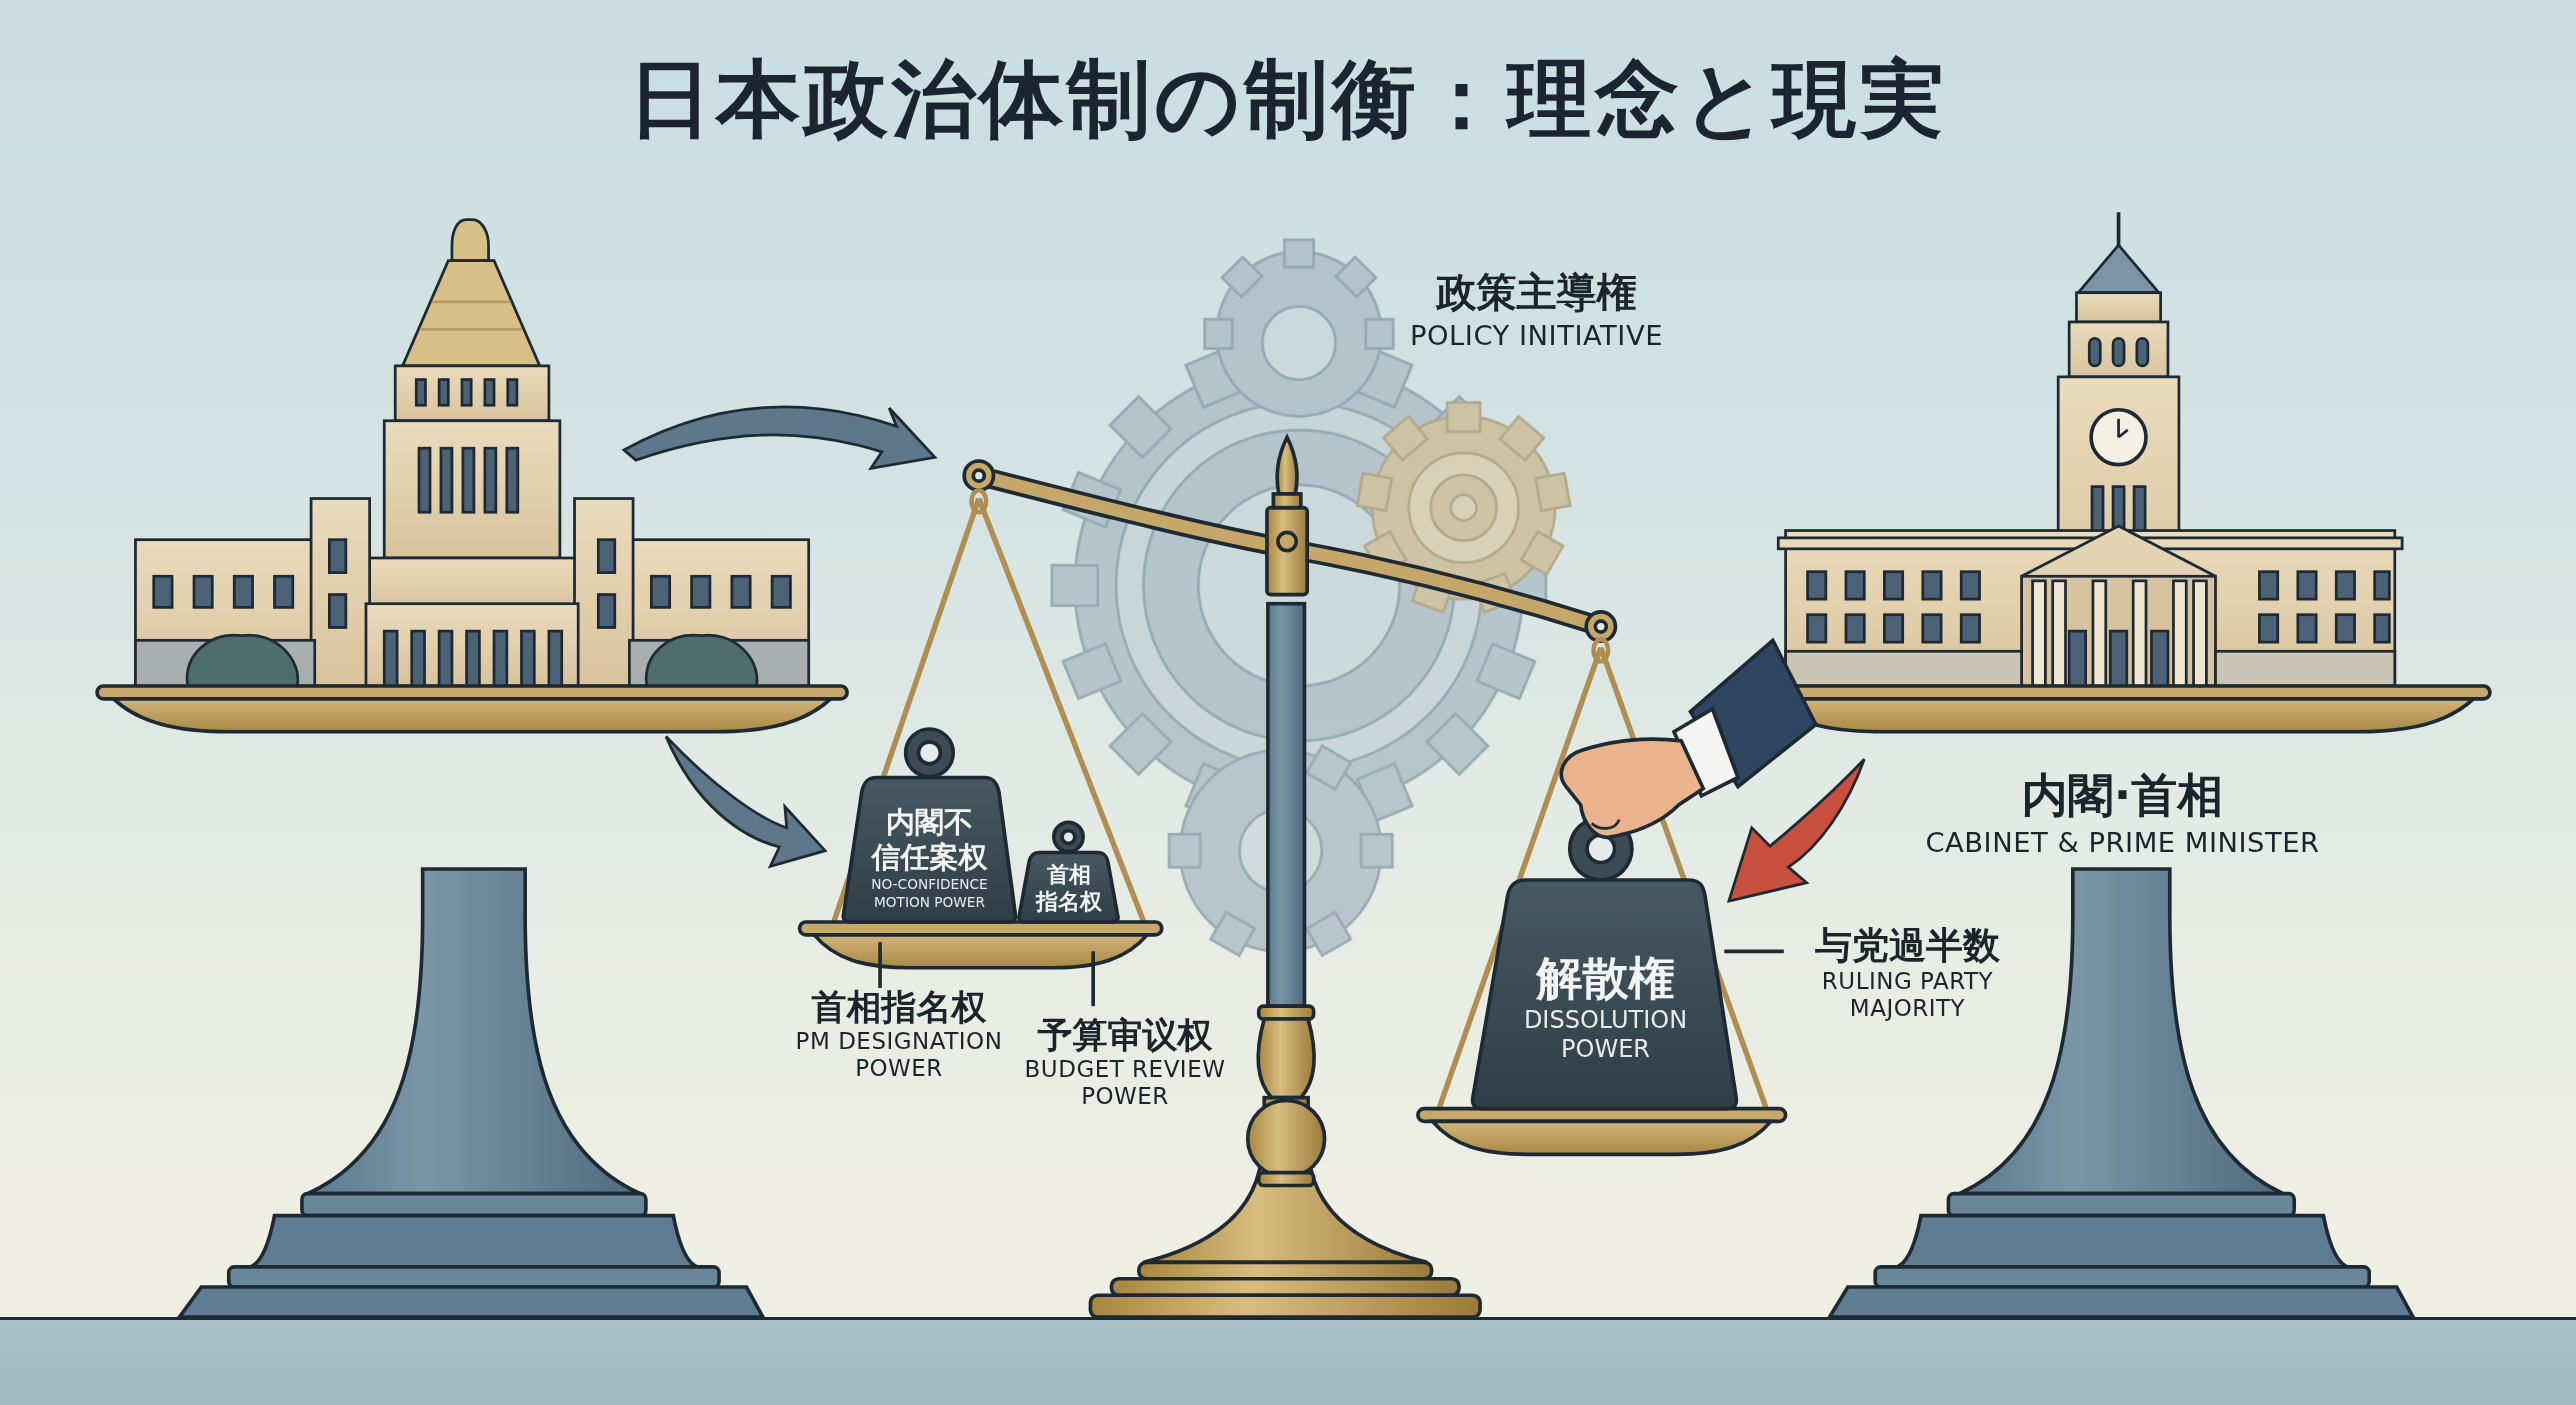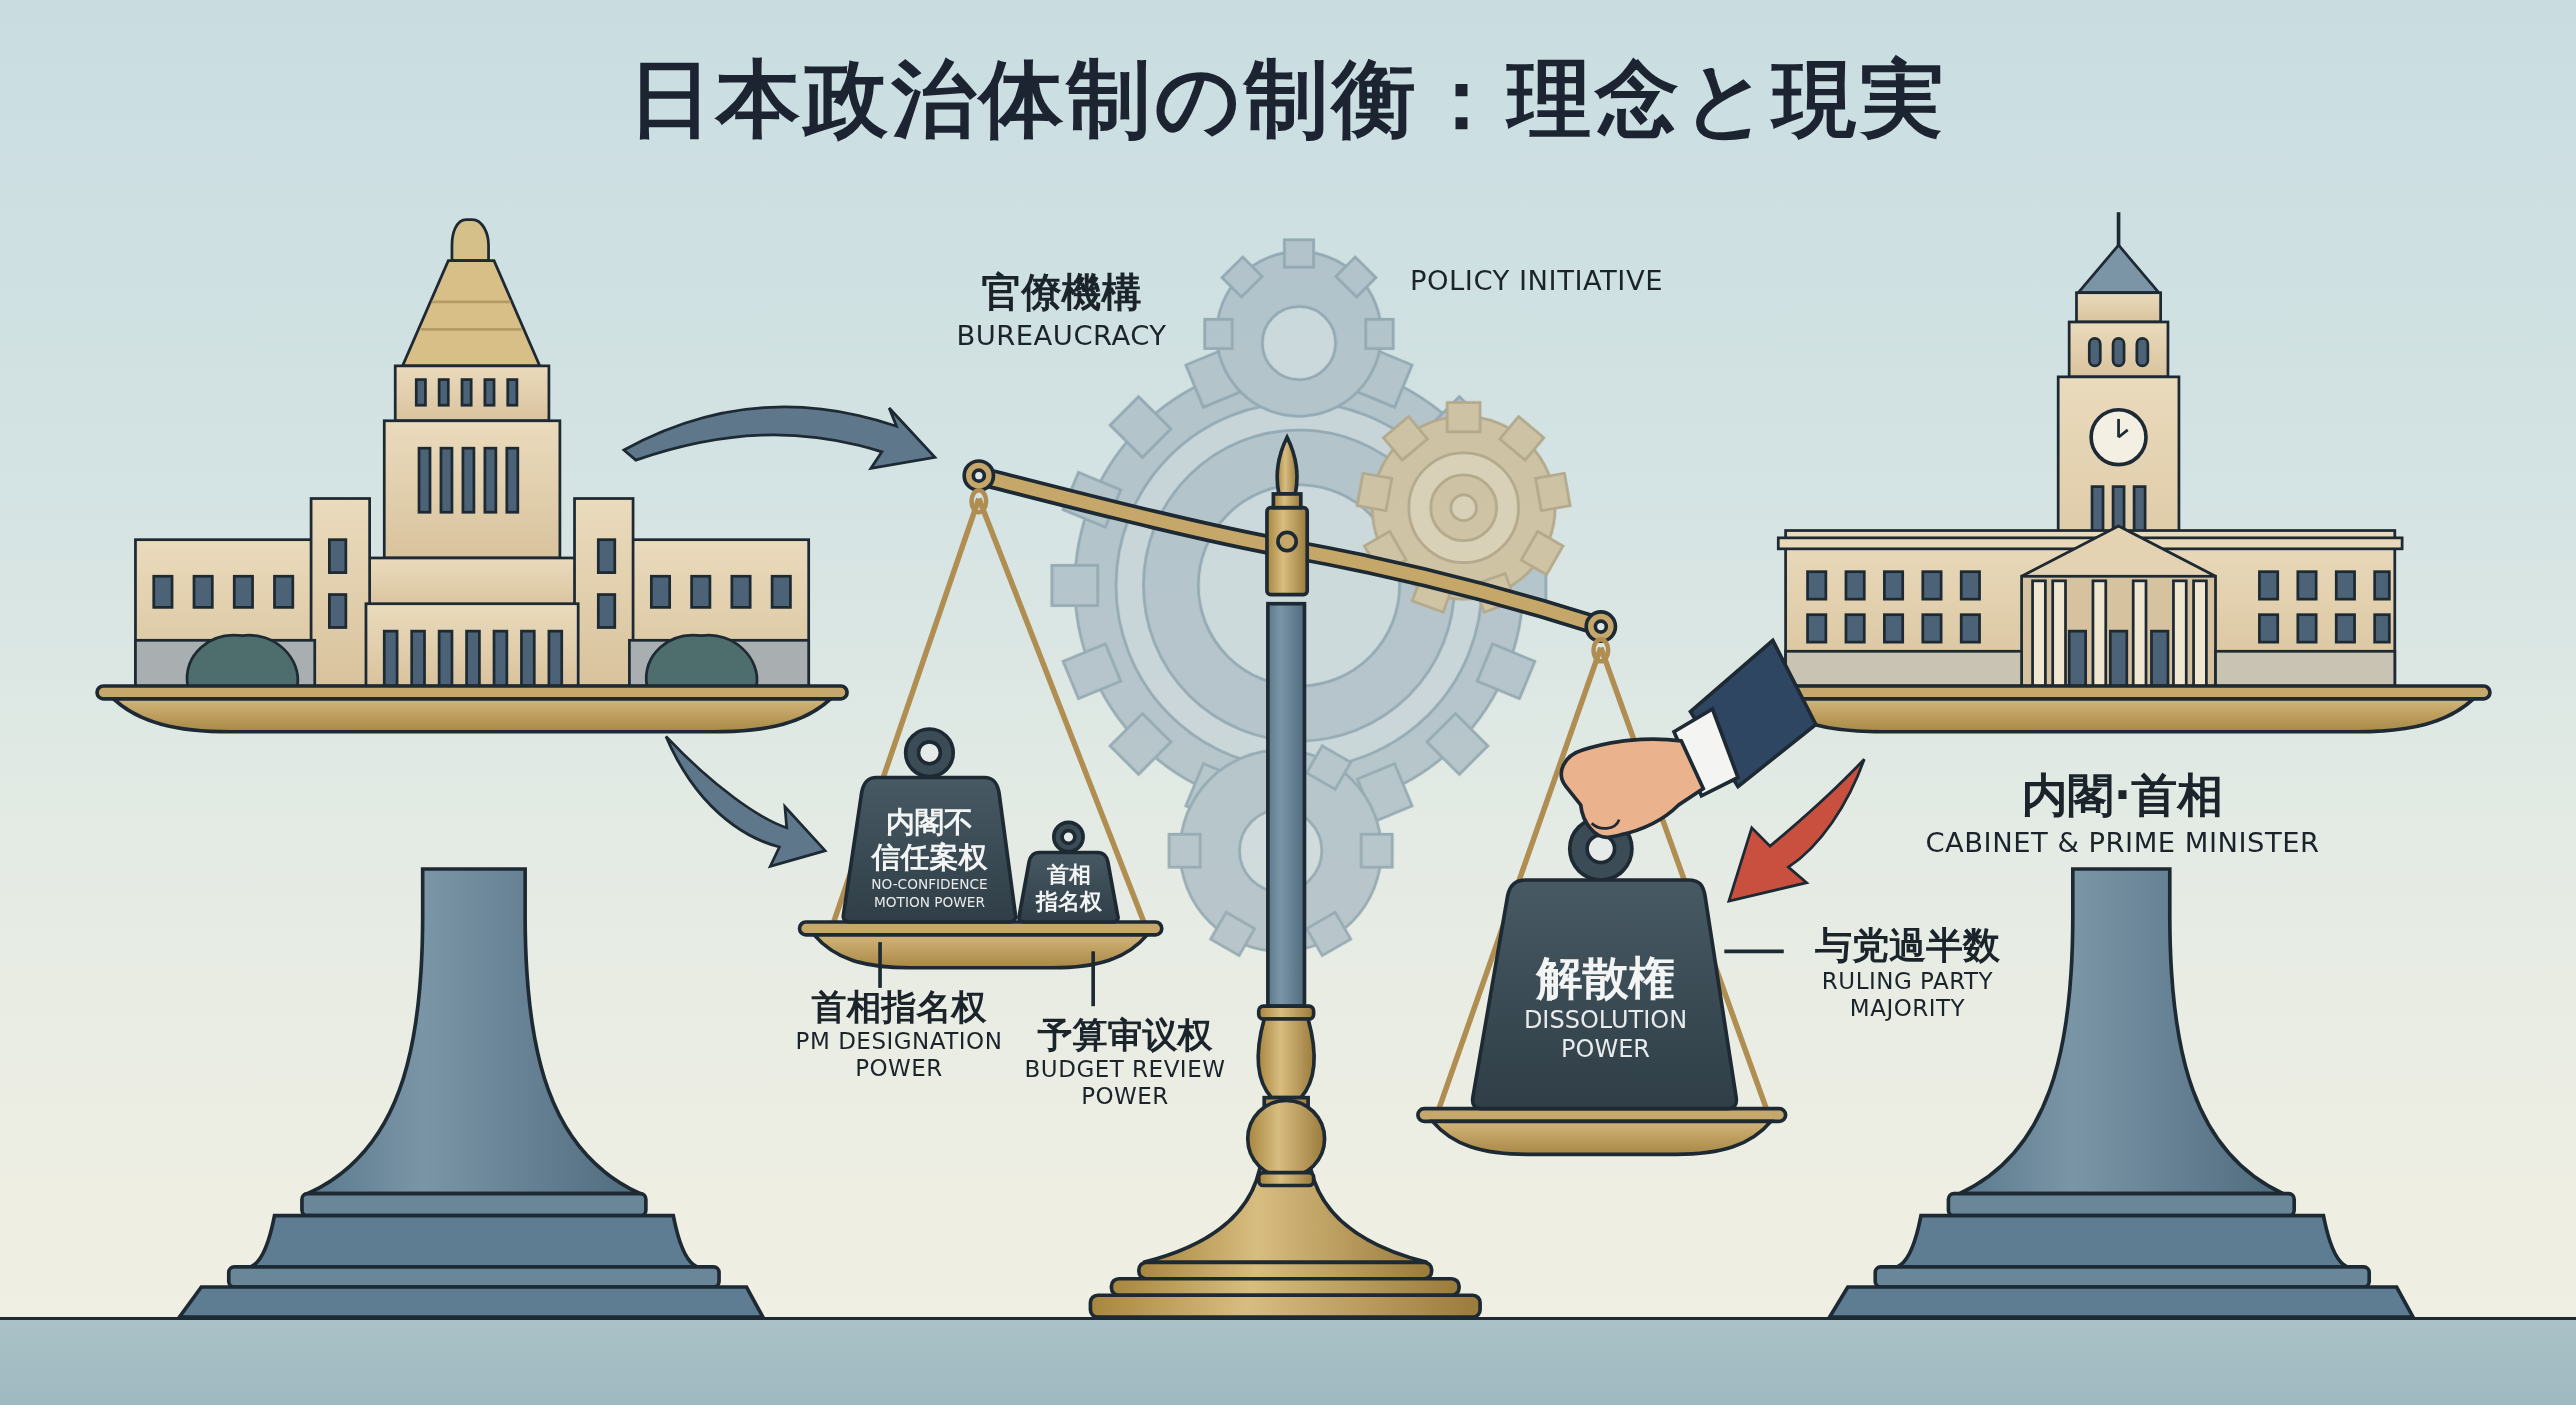--- a/index.html
+++ b/index.html
@@ -334,25 +334,22 @@
       <line x1="962" y1="1030" x2="962" y2="1080"></line>
       <line x1="1195" y1="1040" x2="1195" y2="1100"></line>
       <line x1="1885" y1="1040" x2="1950" y2="1040"></line>
     </g>
   </svg>
 
   <div class="ground"></div>
 
   <div class="txt title-jp">日本政治体制の制衡：理念と現実</div>
 
-  <div class="txt" style="left:915px;top:265px;width:293px;">
-    <div class="lbl-jp">官僚機構</div>
-    <div class="lbl-en" style="font-size:27.4px;">BUREAUCRACY</div>
-  </div>
   <div class="txt" style="left:1390px;top:265px;width:293px;">
+    <div class="lbl-jp">政策主導権</div>
     <div class="lbl-en" style="font-size:27.4px;">POLICY INITIATIVE</div>
   </div>
 
   <div class="txt" style="left:1894px;top:765px;width:457px;">
     <div class="lbl-jp" style="font-size:46px;">内閣·首相</div>
     <div class="lbl-en" style="font-size:27.4px;">CABINET &amp; PRIME MINISTER</div>
   </div>
 
   <div class="txt" style="left:847px;top:805px;width:165px;">
     <div class="w-jp" style="font-size:29px;line-height:35px;">内閣不</div>

